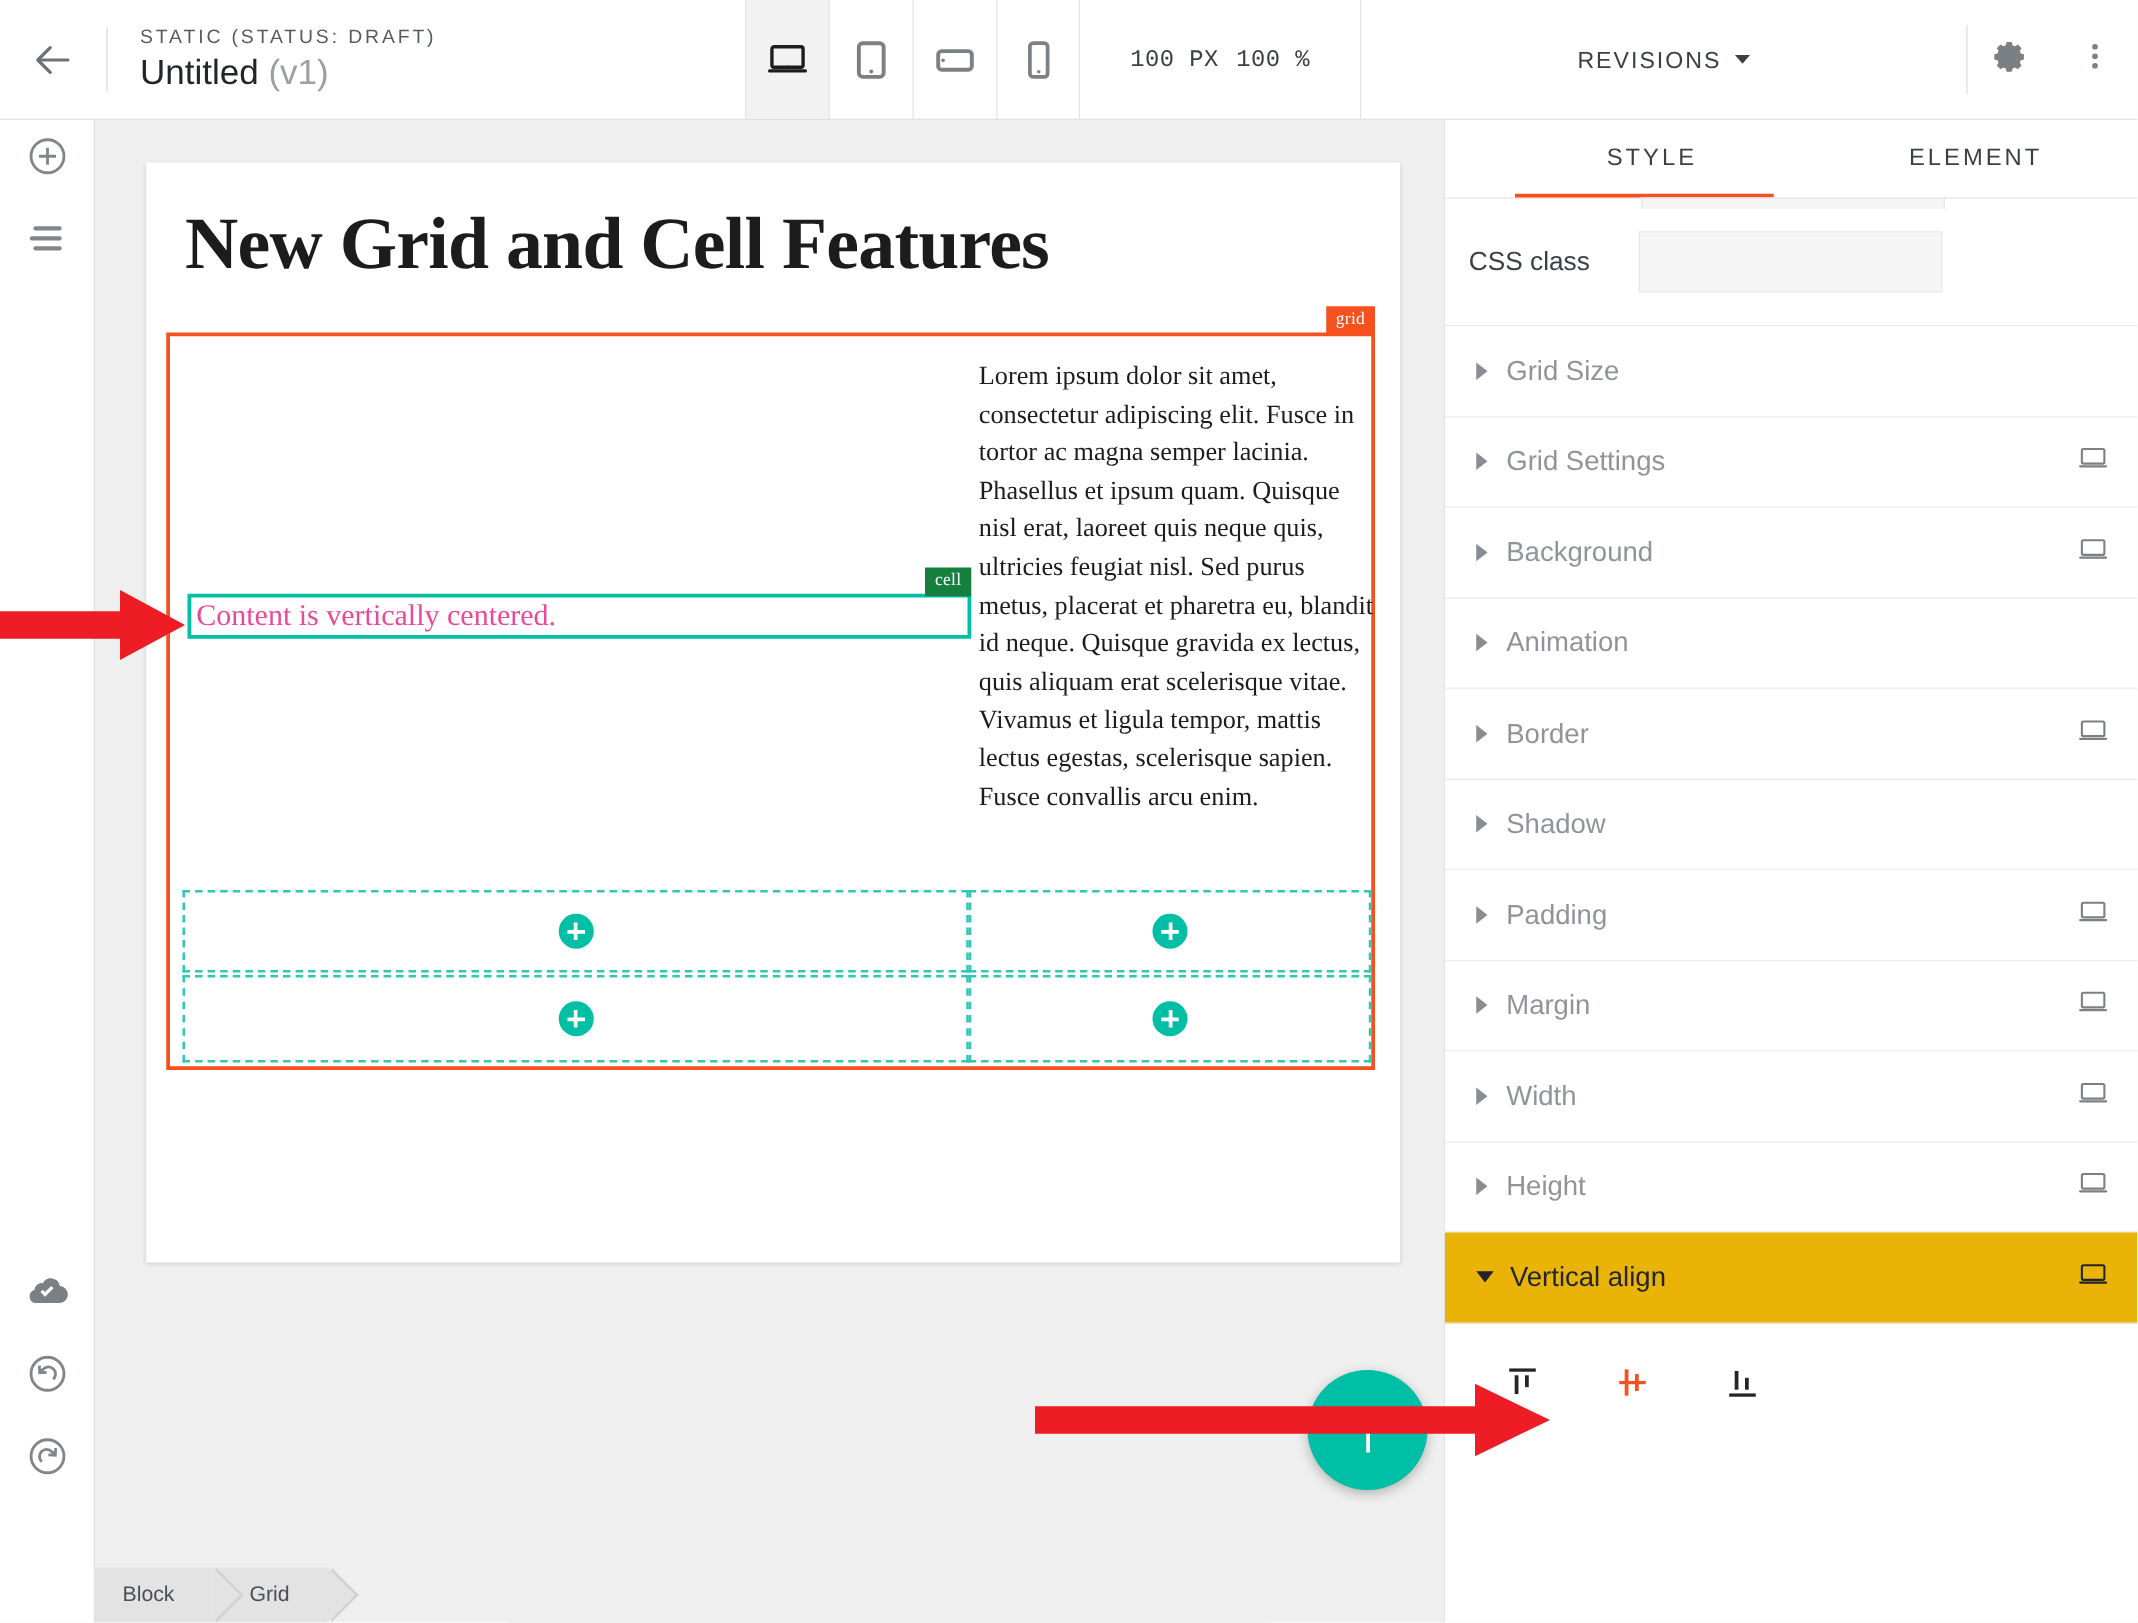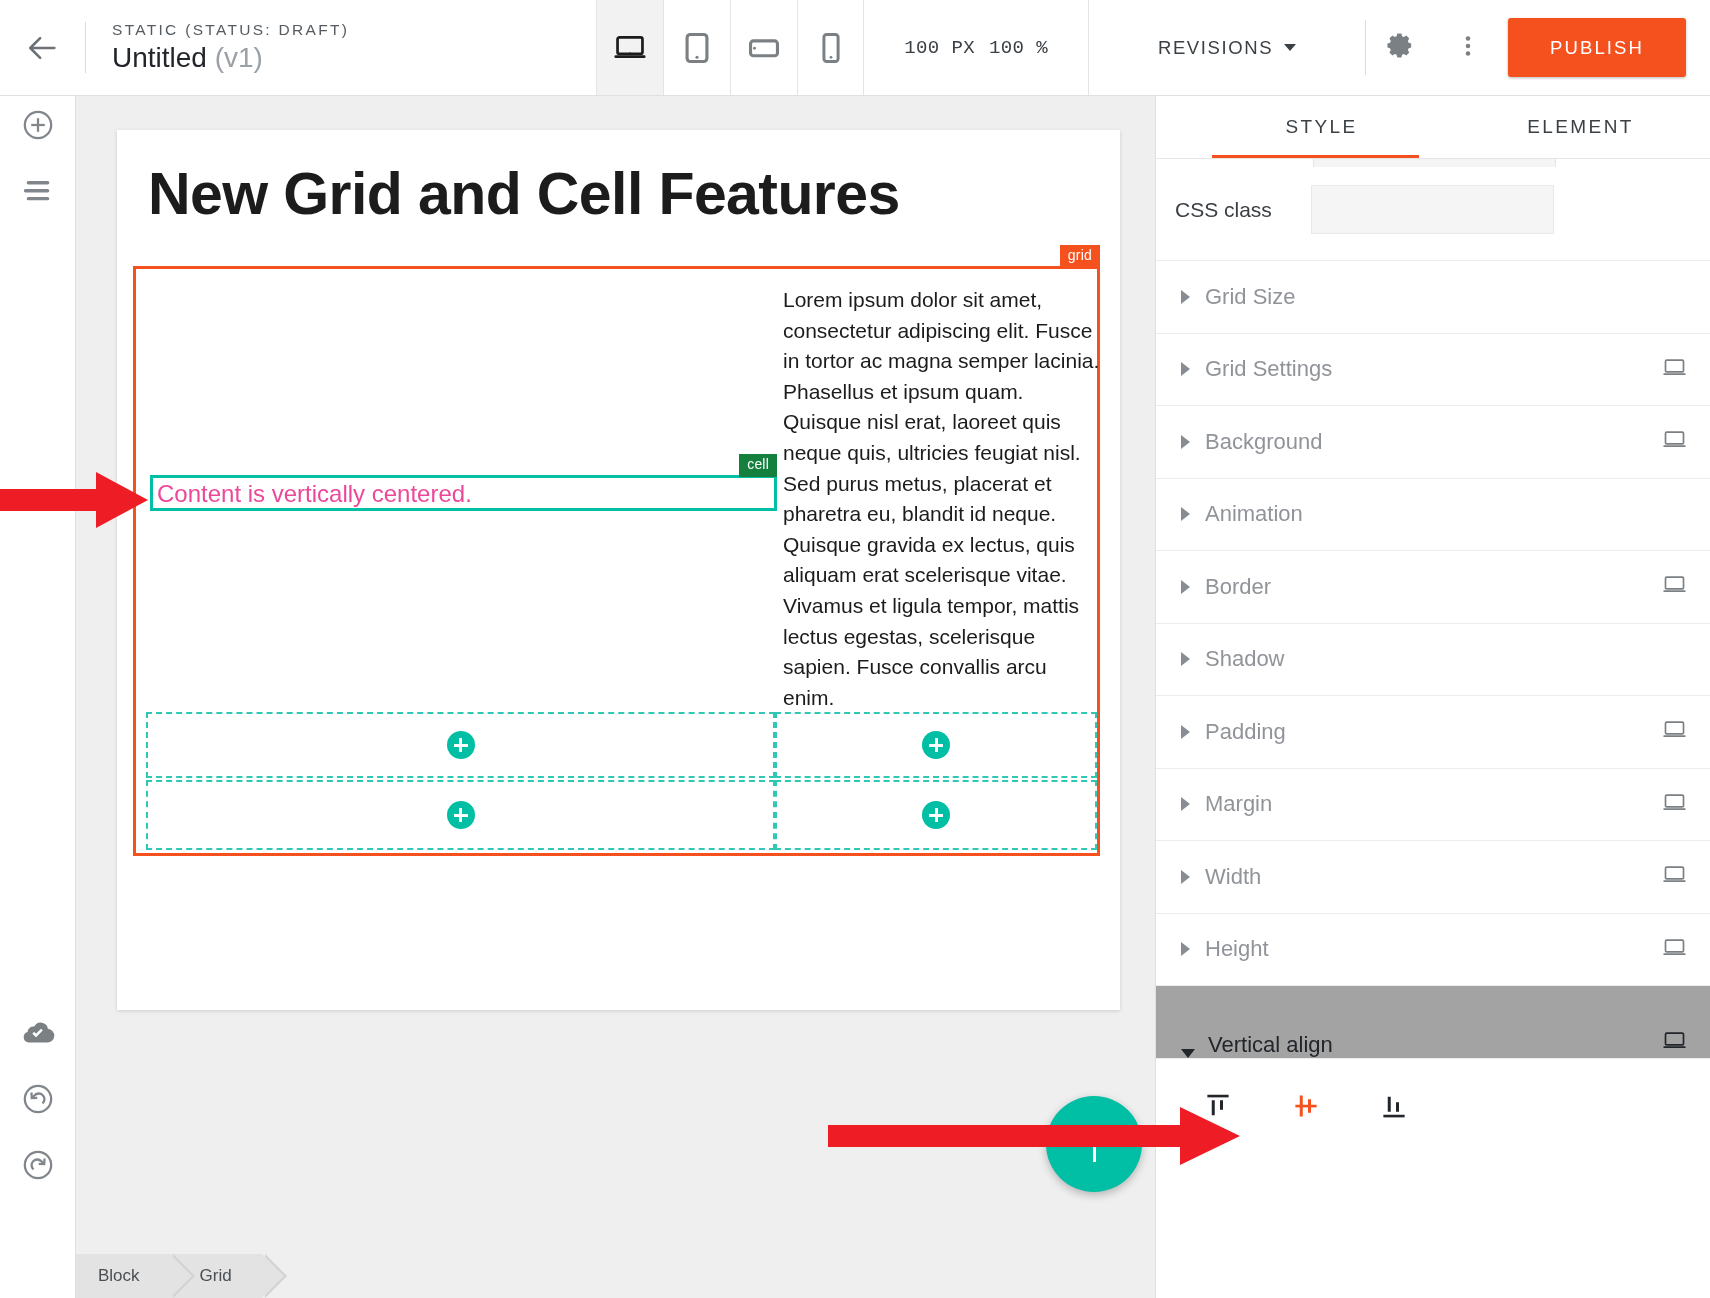--- a/index.html
+++ b/index.html
@@ -66,21 +66,21 @@
   
   #leftrail {
     position:absolute; left:0; top:96px; width:76px; height:1202px;
     background:#fff; border-right:1px solid #e0e0e0;
   }
   .rail-ic { position:absolute; left:0; width:76px; display:flex; justify-content:center; cursor:pointer; }
 
   
   #canvasarea {
     position:absolute; left:76px; top:96px; width:1079px; height:1202px;
-    background:#efefef; overflow:hidden;
+    background:#efefef; overflow:hidden;font-family:Liberation Serif, serif;
   }
   #page {
     position:absolute; left:41px; top:34px; width:1003px; height:880px;
     background:#fff; box-shadow: 0 1px 4px rgba(0,0,0,.14);
   }
   .h1 {
     position:absolute; left:31px; top:34px; width:930px;
     font-size: 59px; font-weight: 700; color:#1c1c1c;
     letter-spacing: -.6px; line-height: 1.05;
   }
@@ -186,21 +186,21 @@
   }
   .acc .arrow {
     width:0;height:0; margin-right:15px;
     border-top:7px solid transparent;border-bottom:7px solid transparent;border-left:9px solid #878d93;
   }
   .acc.open .arrow {
     border-left:7px solid transparent;border-right:7px solid transparent;
     border-top:9px solid #22262a; border-bottom:none; margin-right:13px;
   }
   .acc .name { font-size: 22px; color:#909499; flex:1; }
-  .acc.open { background:#a3a3a3;align-items:flex-end; }
+  .acc.open { background:#eab308; }
   .acc.open .name { color:#22262a; }
 
   .valign-row {
     height: 95px; display:flex; align-items:center; gap: 48px; padding-left: 42px;
   }
   .va-btn { width:40px; height:40px; display:flex; align-items:center; justify-content:center; cursor:pointer; }
 
   
   .ann { position:absolute; z-index: 40; pointer-events:none; }
 </style>
@@ -292,21 +292,20 @@
     <div class="ic-btn">
       <span>
         <svg width="26" height="30" viewBox="0 0 24 24" fill="#7b8084">
           <circle cx="12" cy="5" r="2.1"></circle>
             <circle cx="12" cy="12" r="2.1"></circle>
             <circle cx="12" cy="19" r="2.1"></circle>
         </svg>
       </span>
     </div>
 
-    <button class="publish-btn">PUBLISH</button>
   </div>
 
   <div id="leftrail">
     <div class="rail-ic" style="top:12px">
       <span>
         <svg width="34" height="34" viewBox="0 0 24 24" fill="none" stroke="#80868b" stroke-width="1.6">
           <circle cx="12" cy="12" r="9.3"></circle>
             <line x1="12" y1="7.2" x2="12" y2="16.8"></line>
             <line x1="7.2" y1="12" x2="16.8" y2="12"></line>
         </svg>

